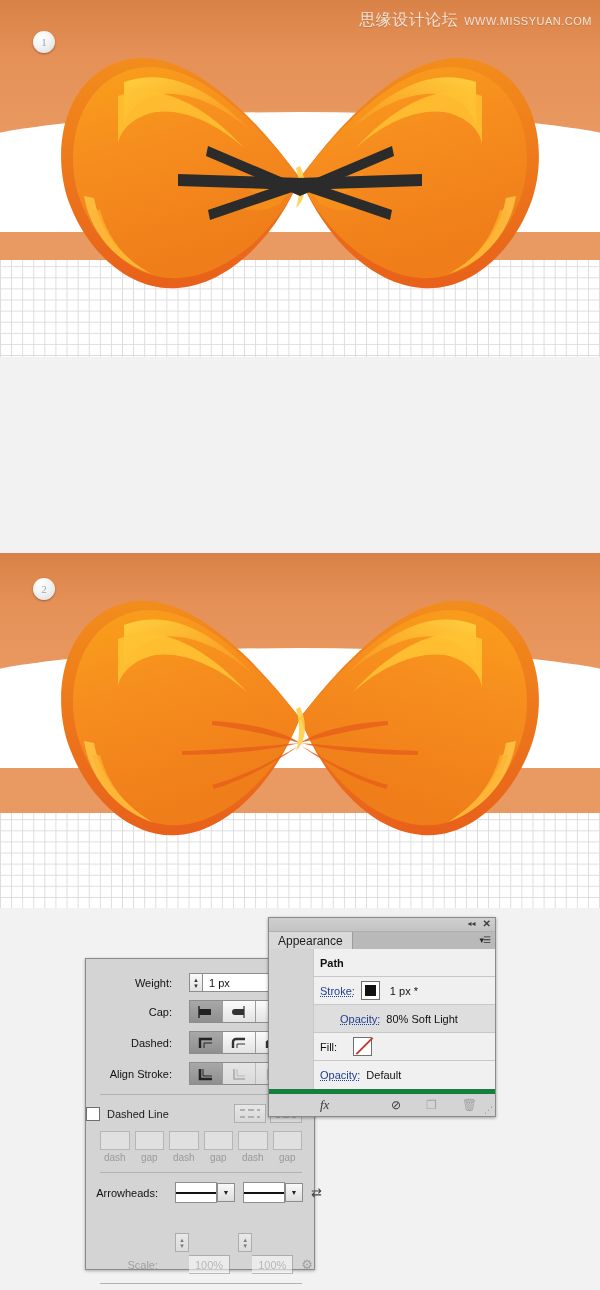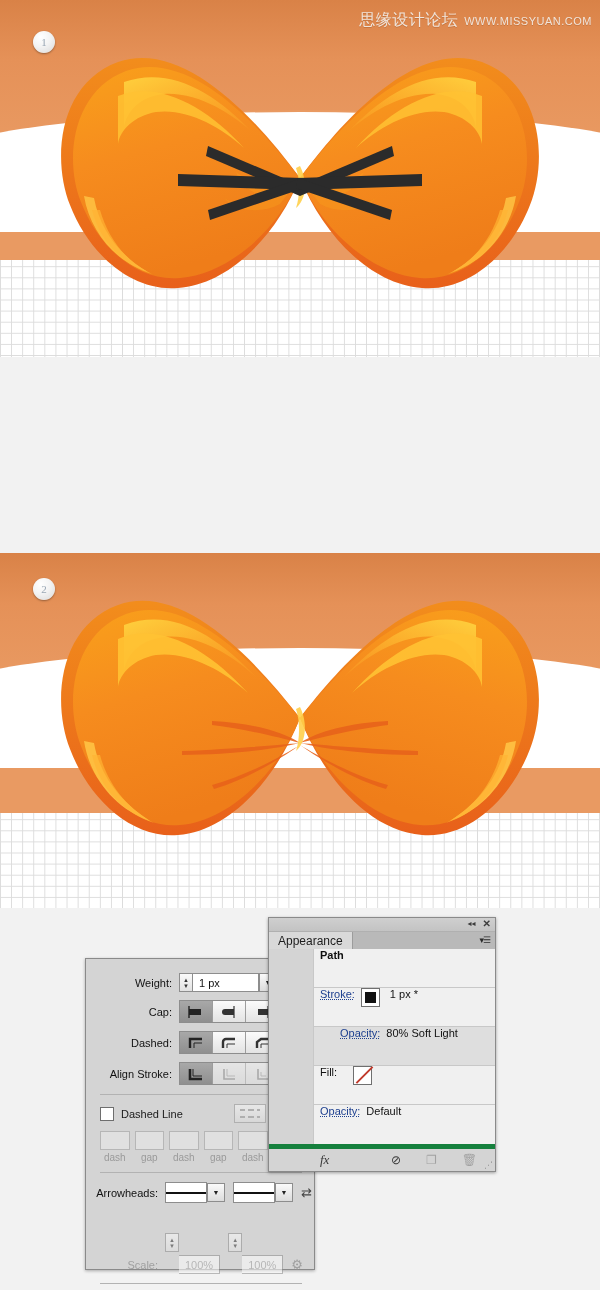--- a/index.html
+++ b/index.html
@@ -73,21 +73,21 @@
   .ico-close{font-size:10px;color:#3c3c3c;line-height:10px;font-weight:bold;}
   .tabrow{height:17px;background:#b9b9b9;display:flex;align-items:stretch;position:relative;}
   .tab{
     background:#d9d9d9;border-right:1px solid #9c9c9c;
     padding:0 9px;display:flex;align-items:center;font-size:12px;color:#1c1c1c;
   }
   .tab-fill{flex:1;background:#b9b9b9;position:relative;}
   .panel-menu{position:absolute;right:5px;top:3px;font-size:9px;color:#2b2b2b;letter-spacing:-1px;}
   .panel-body{background:#f0f0f0;}
   .arow{
-    display:flex;height:39px;
+    display:flex;align-items:center;height:28px;
     border-bottom:1px solid #c8c8c8;padding:0 6px;box-sizing:border-box;
     background:#f0f0f0;
   }
   .arow.shade{background:#dedede;}
   .arow.head{background:#f0f0f0;}
   .eye{width:16px;flex:none;text-align:center;font-size:10px;color:#444;}
   .eye.dim{color:#b9b9b9;}
   .tri{width:10px;flex:none;font-size:8px;color:#222;}
   .lbl{color:#1d3f8f;text-decoration:underline;text-decoration-style:dotted;margin-right:6px;white-space:nowrap;}
   .lbl.plain{color:#111;text-decoration:none;font-weight:bold;}
@@ -135,21 +135,21 @@
     border:2px solid #5d9fd6;background:#fff;box-sizing:border-box;
   }
 
   
   .stroke-panel{
     position:absolute;background:#d4d4d4;border:1px solid #8a8a8a;
     box-shadow:0 1px 3px rgba(0,0,0,.3);font-size:11px;color:#1a1a1a;box-sizing:border-box;
     padding:10px 12px 10px 0;
   }
   .srow{display:flex;align-items:center;margin-bottom:8px;}
-  .slabel{width:86px;text-align:right;padding-right:7px;color:#111;font-size:11px;flex:none;}
+  .slabel{width:86px;text-align:right;padding-right:17px;color:#111;font-size:11px;flex:none;}
   .spin{
     width:14px;height:19px;border:1px solid #8d8d8d;background:linear-gradient(to bottom,#fafafa,#e2e2e2);
     display:flex;flex-direction:column;align-items:center;justify-content:center;flex:none;
     font-size:6px;color:#333;line-height:6px;box-sizing:border-box;
   }
   .numfield{
     height:19px;border:1px solid #8d8d8d;border-left:none;background:#fff;
     display:flex;align-items:center;padding:0 6px;box-sizing:border-box;font-size:11px;color:#111;
   }
   .ddbtn{
@@ -471,21 +471,21 @@
             <svg width="22" height="14" viewBox="0 0 22 14">
                 <path d="M6 2 V12 H17" stroke="#777" stroke-width="1.6" fill="none"></path>
                 <path d="M9 5 V9 H14" stroke="#999" stroke-width="1" fill="none"></path>
               </svg>
           </span>
         </span>
       </div>
 
       <div class="hr"></div>
 
-      <div class="srow" style="margin-left:14px;">
+      <div class="srow" style="">
         <span class="chk"></span>
         <span>Dashed Line</span>
         <span style="margin-left:auto;display:flex;gap:4px;">
           <span class="ddbtn" style="width:32px;opacity:.5;">
             <svg width="24" height="11" viewBox="0 0 24 11">
                 <path d="M2 2 H7 M10 2 H16 M19 2 H22 M2 9 H7 M10 9 H16 M19 9 H22" stroke="#8b8b8b" stroke-width="2"></path>
               </svg>
           </span>
           <span class="ddbtn" style="width:32px;opacity:.5;">
             <svg width="24" height="11" viewBox="0 0 24 11">

